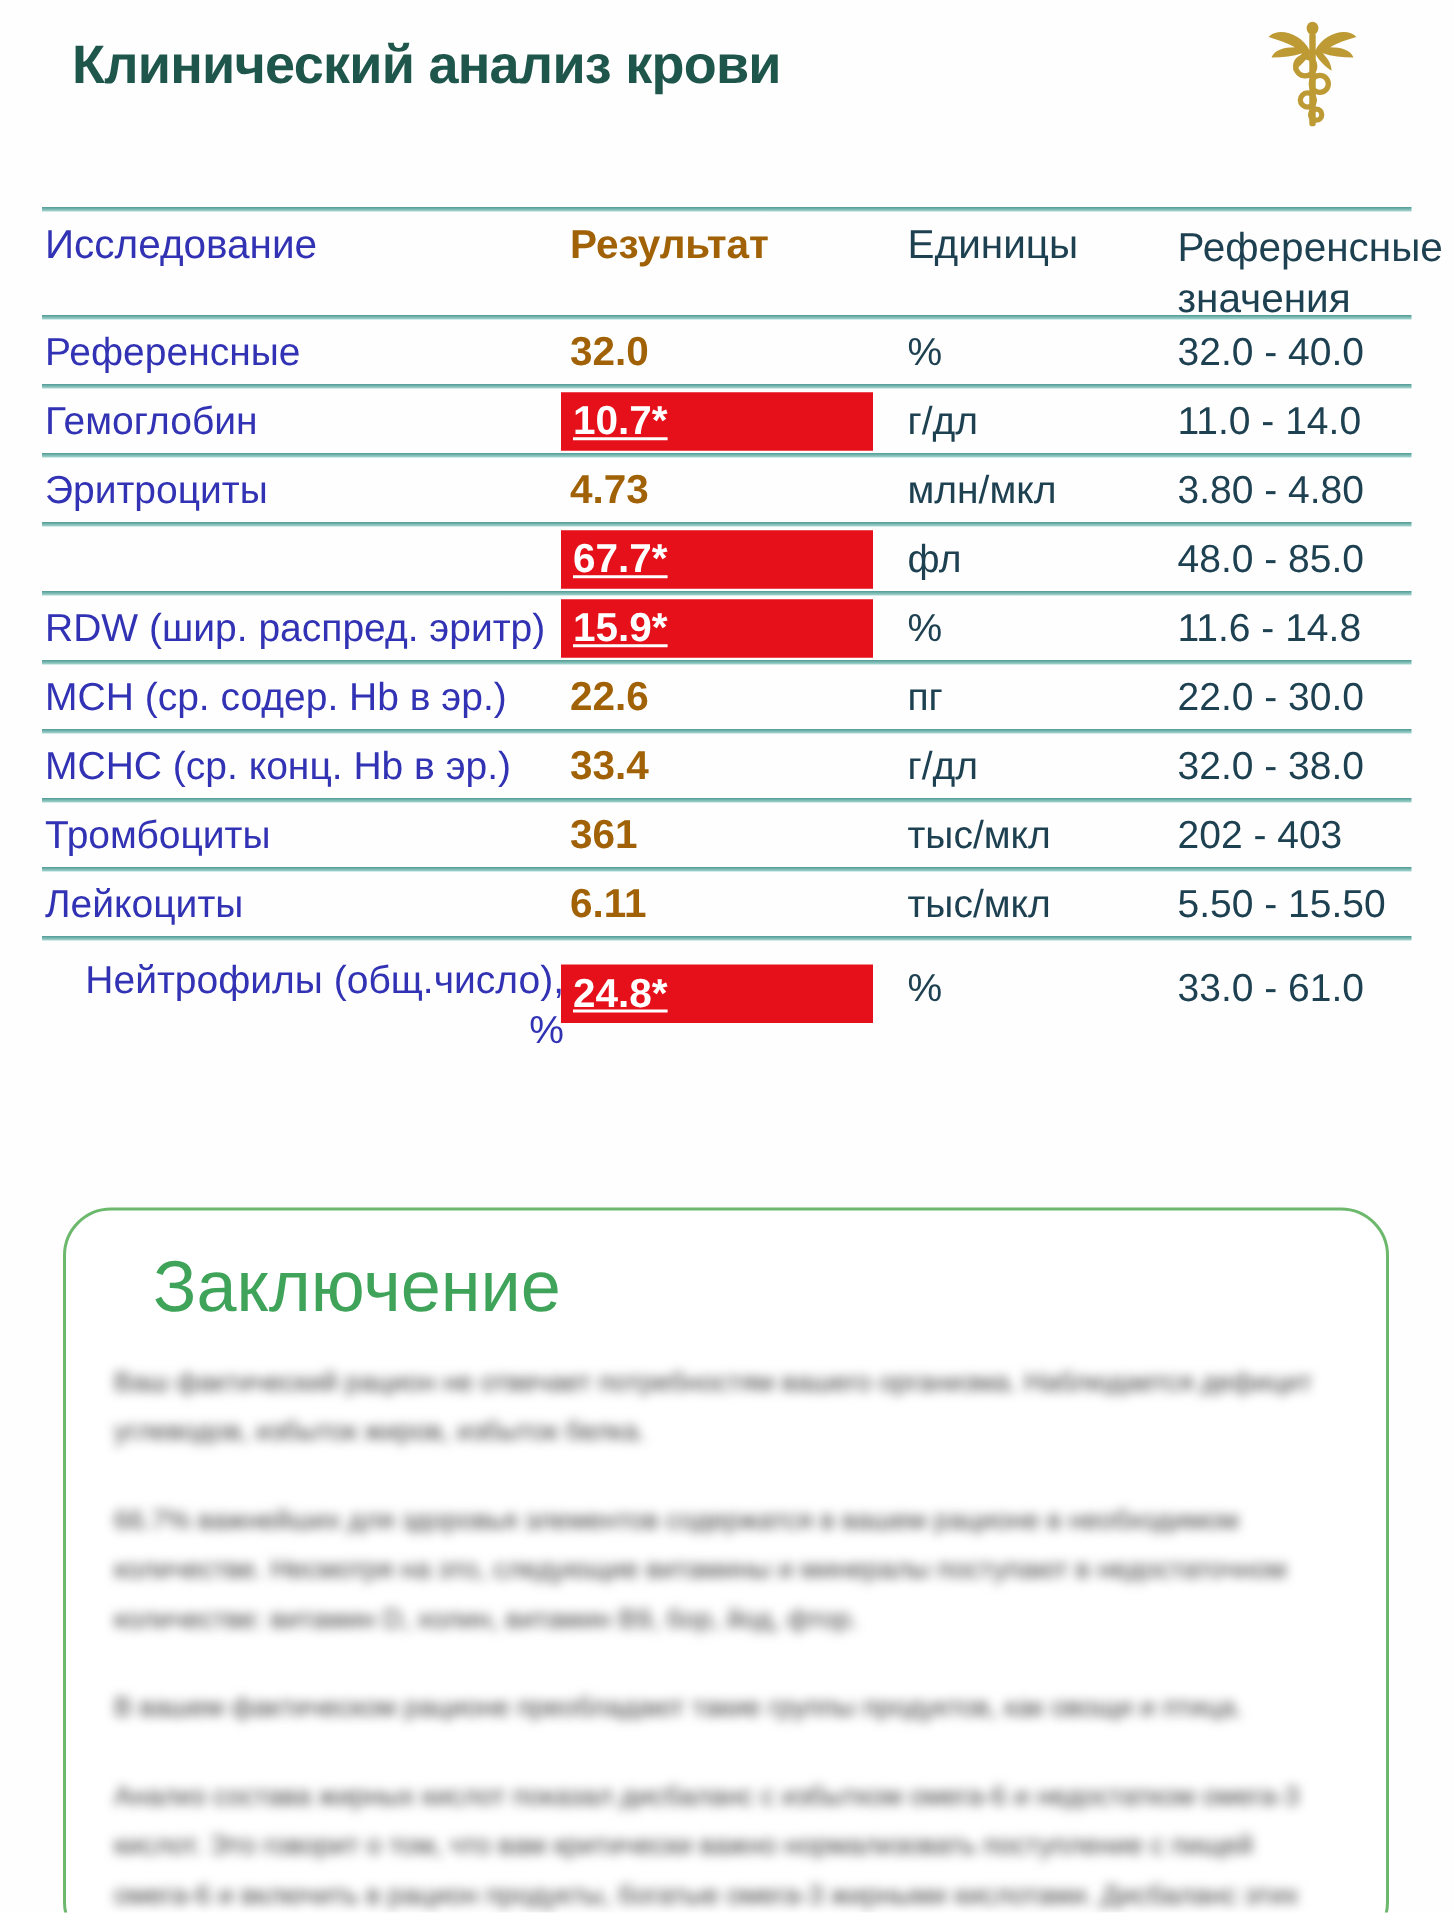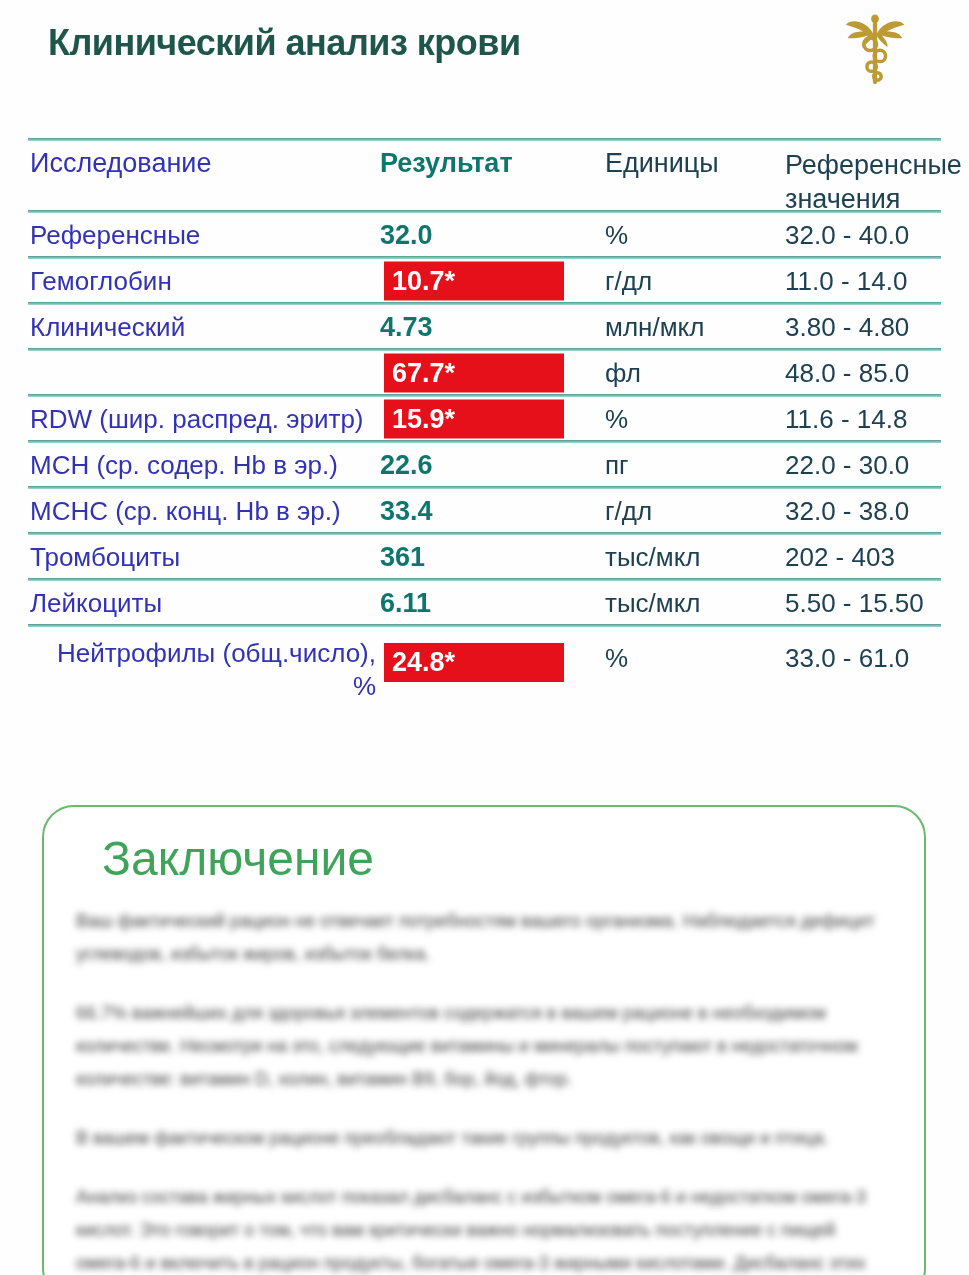--- a/index.html
+++ b/index.html
@@ -24,25 +24,26 @@
   .results-table { position: absolute; left: 28px; top: 138px; width: 913px; }
   .rule { height: 3px; background: linear-gradient(to bottom, #4f9a93, #a9d9d3); }
   .thead { position: relative; height: 69px; }
   .thead .c { position: absolute; top: 7px; font-size: 27px; color: #2d6063; white-space: nowrap; }
   .thead .c.ref { width: 172px; white-space: normal; line-height: 34px; }
 
   .row { position: relative; height: 43px; }
   .row.tall { height: 85px; }
   .row .c { position: absolute; top: 50%; transform: translateY(-50%); white-space: nowrap; font-size: 26px; }
   .c.name  { left: 2px;   color: #3232b4; max-width: 346px; text-align: right; }
-  .c.res   { left: 352px; color: #0f766e; font-weight: 700; font-size: 27px; }
+  .c.res   { left: 352px; color: #a16207; font-weight: 700; font-size: 27px; }
   .c.res.flag {
-    left: 356px; width: 180px; height: 39px; line-height: 39px;
+    left: 346px; width: 208px; height: 39px; line-height: 39px;
     background: #e6101b; color: #ffffff; padding-left: 8px;
     transform: translateY(-50%);
+    text-decoration: underline;
   }
   .c.units { left: 577px; color: #1e4152; }
   .c.ref   { left: 757px; color: #1e4152; }
   .row.tall .c { top: 16px; transform: none; }
   .row.tall .c.name { top: 10px; white-space: normal; line-height: 33px; width: 346px; }
 
   
   .conclusion-box {
     position: absolute; left: 42px; top: 805px; width: 884px; height: 495px;
     border: 2px solid #6cb86c; border-radius: 32px;
@@ -102,21 +103,21 @@
   </div>
 <div class="rule"></div>
   <div class="row">
     <span class="c name">Гемоглобин</span>
     <span class="c res flag">10.7*</span>
     <span class="c units">г/дл</span>
     <span class="c ref">11.0 - 14.0</span>
   </div>
 <div class="rule"></div>
   <div class="row">
-    <span class="c name">Клинический</span>
+    <span class="c name">Эритроциты</span>
     <span class="c res">4.73</span>
     <span class="c units">млн/мкл</span>
     <span class="c ref">3.80 - 4.80</span>
   </div>
 <div class="rule"></div>
   <div class="row">
     <span class="c res flag">67.7*</span>
     <span class="c units">фл</span>
     <span class="c ref">48.0 - 85.0</span>
   </div>

